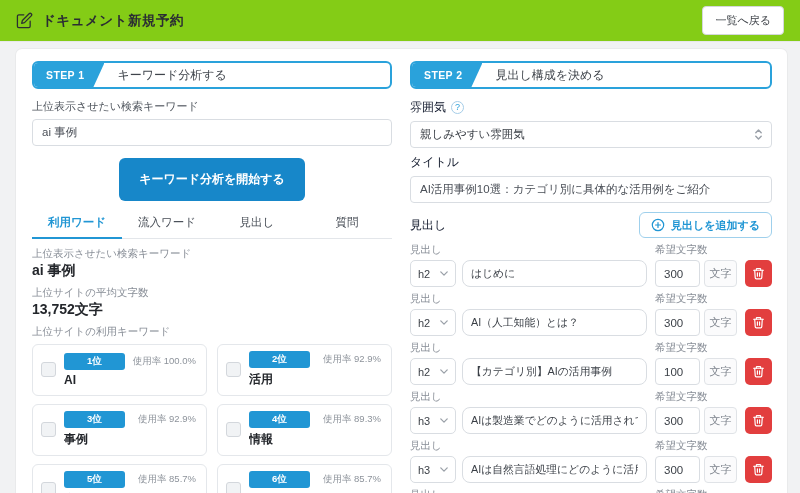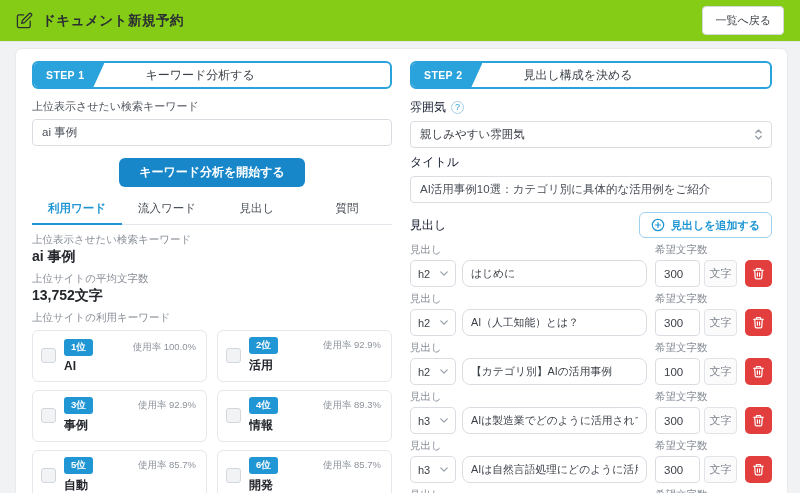--- a/index.html
+++ b/index.html
@@ -30,41 +30,41 @@
     background: #fff; border-radius: 6px 6px 0 0; height: 100%;
     display: flex; gap: 18px; padding: 12px 15px 0 16px;
     box-shadow: 0 0 0 1px rgba(0,0,0,0.03); overflow: hidden;
   }
   .col-left { width: 360px; flex: none; }
   .col-right { flex: 1; min-width: 0; }
 
   
   .step-bar {
     display: flex; align-items: stretch; height: 28px; background: #fff;
-    border: 2px solid #2aa2db; border-radius: 6px; overflow: hidden; margin-bottom: 10px; gap: 28px;
+    border: 2px solid #2aa2db; border-radius: 6px; overflow: hidden; margin-bottom: 10px;
   }
   .step-badge {
     background: #2aa2db; color: #fff; font-size: 10.5px; font-weight: bold;
     display: flex; align-items: center; padding: 0 20px 0 12px; letter-spacing: .4px;
     clip-path: polygon(0 0, 100% 0, calc(100% - 11px) 100%, 0 100%);
   }
   .step-title { font-size: 12px; color: #3f444b; display: flex; align-items: center; padding-left: 13px; }
 
   
   .field-label { font-size: 11px; color: #4e545c; margin: 8px 0 5px; }
   .text-input {
     width: 100%; height: 27px; border: 1px solid #d9dde2; border-radius: 4px;
     padding: 0 9px; font-size: 11.5px; color: #4a4f57; background: #fff; font-family: inherit;
   }
   .mini-label { font-size: 10.5px; color: #878d96; }
 
   
   .analyze-wrap { display: flex; justify-content: center; margin: 12px 0 8px; }
   .analyze-btn {
-    background: #1787c9; color: #fff; border: none; border-radius: 6px; height: 29px;
+    background: #1787c9; color: #fff; border: none; border-radius: 6px; height: 43px;
     padding: 0 20px; font-size: 12px; font-weight: bold; font-family: inherit; cursor: pointer;
   }
   .tabs { display: flex; border-bottom: 1px solid #e3e6ea; margin-top: 3px; }
   .tab {
     flex: 1; text-align: center; font-size: 11.5px; color: #464c55;
     padding: 6px 0 7px; border-bottom: 2px solid transparent; margin-bottom: -1px; cursor: pointer;
   }
   .tab.active { color: #2196d4; font-weight: bold; border-bottom-color: #2196d4; }
 
   .result-label { font-size: 10.5px; color: #878d96; margin: 8px 0 1px; }
@@ -74,21 +74,21 @@
   .kw-card {
     border: 1px solid #e4e7eb; border-radius: 6px; background: #fff;
     padding: 6px 10px 7px 8px; display: flex; align-items: center; gap: 8px; min-height: 46px;
   }
   .checkbox {
     width: 15px; height: 15px; border: 1px solid #d3d7dc; border-radius: 3px;
     background: #f1f3f5; flex: none; cursor: pointer;
   }
   .kw-main { flex: 1; min-width: 0; }
   .kw-top { display: flex; justify-content: space-between; align-items: center; }
-  .rank-badge { background: #2196d4; color: #fff; font-size: 9.5px; font-weight: bold; border-radius: 3px; padding: 2px 7px; }
+  .rank-badge { background: #2196d4; color: #fff; font-size: 9.5px; font-weight: bold; border-radius: 3px; padding: 2px 23px; }
   .usage { font-size: 9.5px; color: #8d939b; }
   .kw-word { font-size: 12px; font-weight: bold; color: #23262b; margin-top: 3px; white-space: nowrap; overflow: hidden; }
 
   
   .label-row { display: flex; align-items: center; gap: 5px; margin: 6px 0 5px; }
   .big-label { font-size: 12px; color: #0f172a; }
   .q-icon {
     width: 13px; height: 13px; border-radius: 50%; border: 1px solid #a5cde8;
     color: #2b9fd9; font-size: 9px; line-height: 1; display: flex; align-items: center; justify-content: center;
   }

